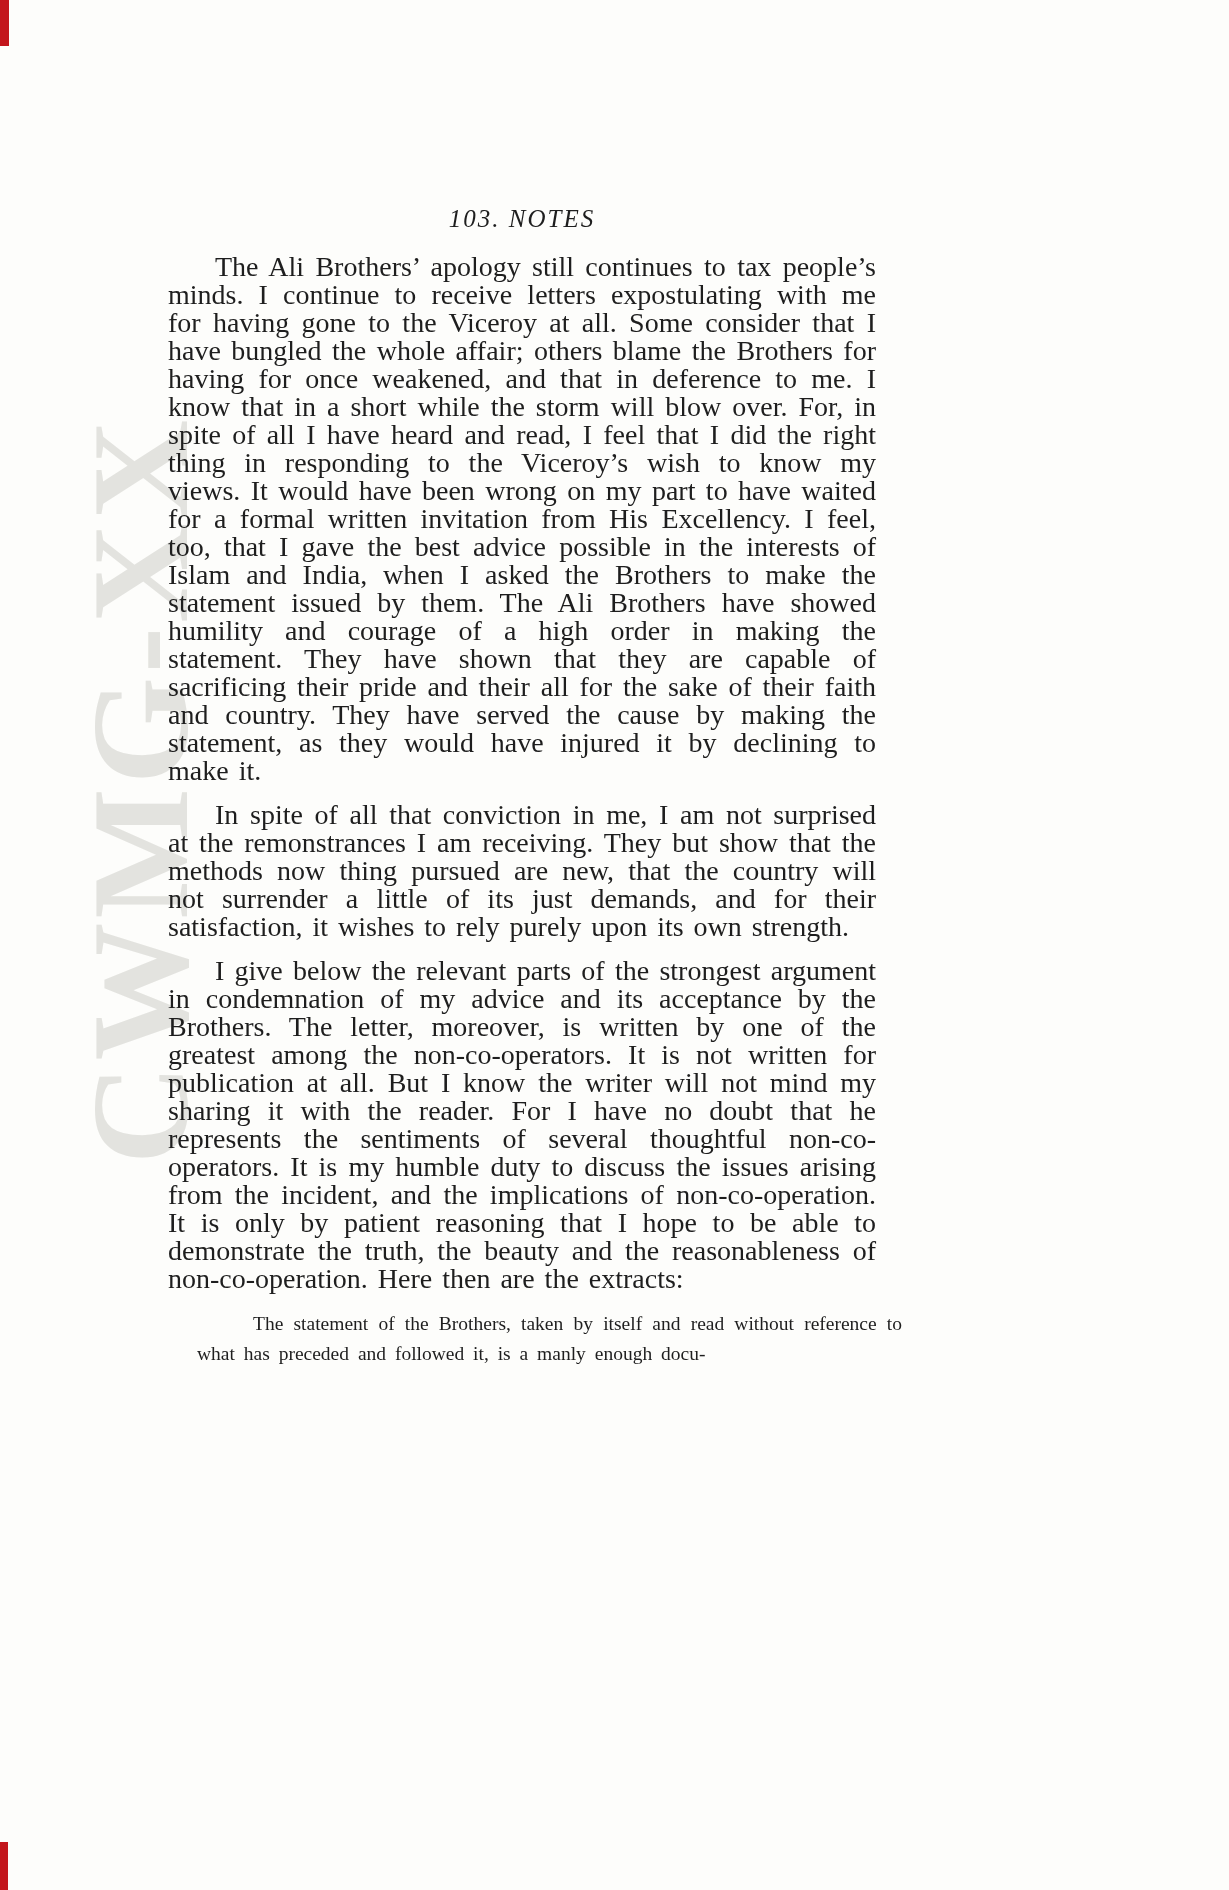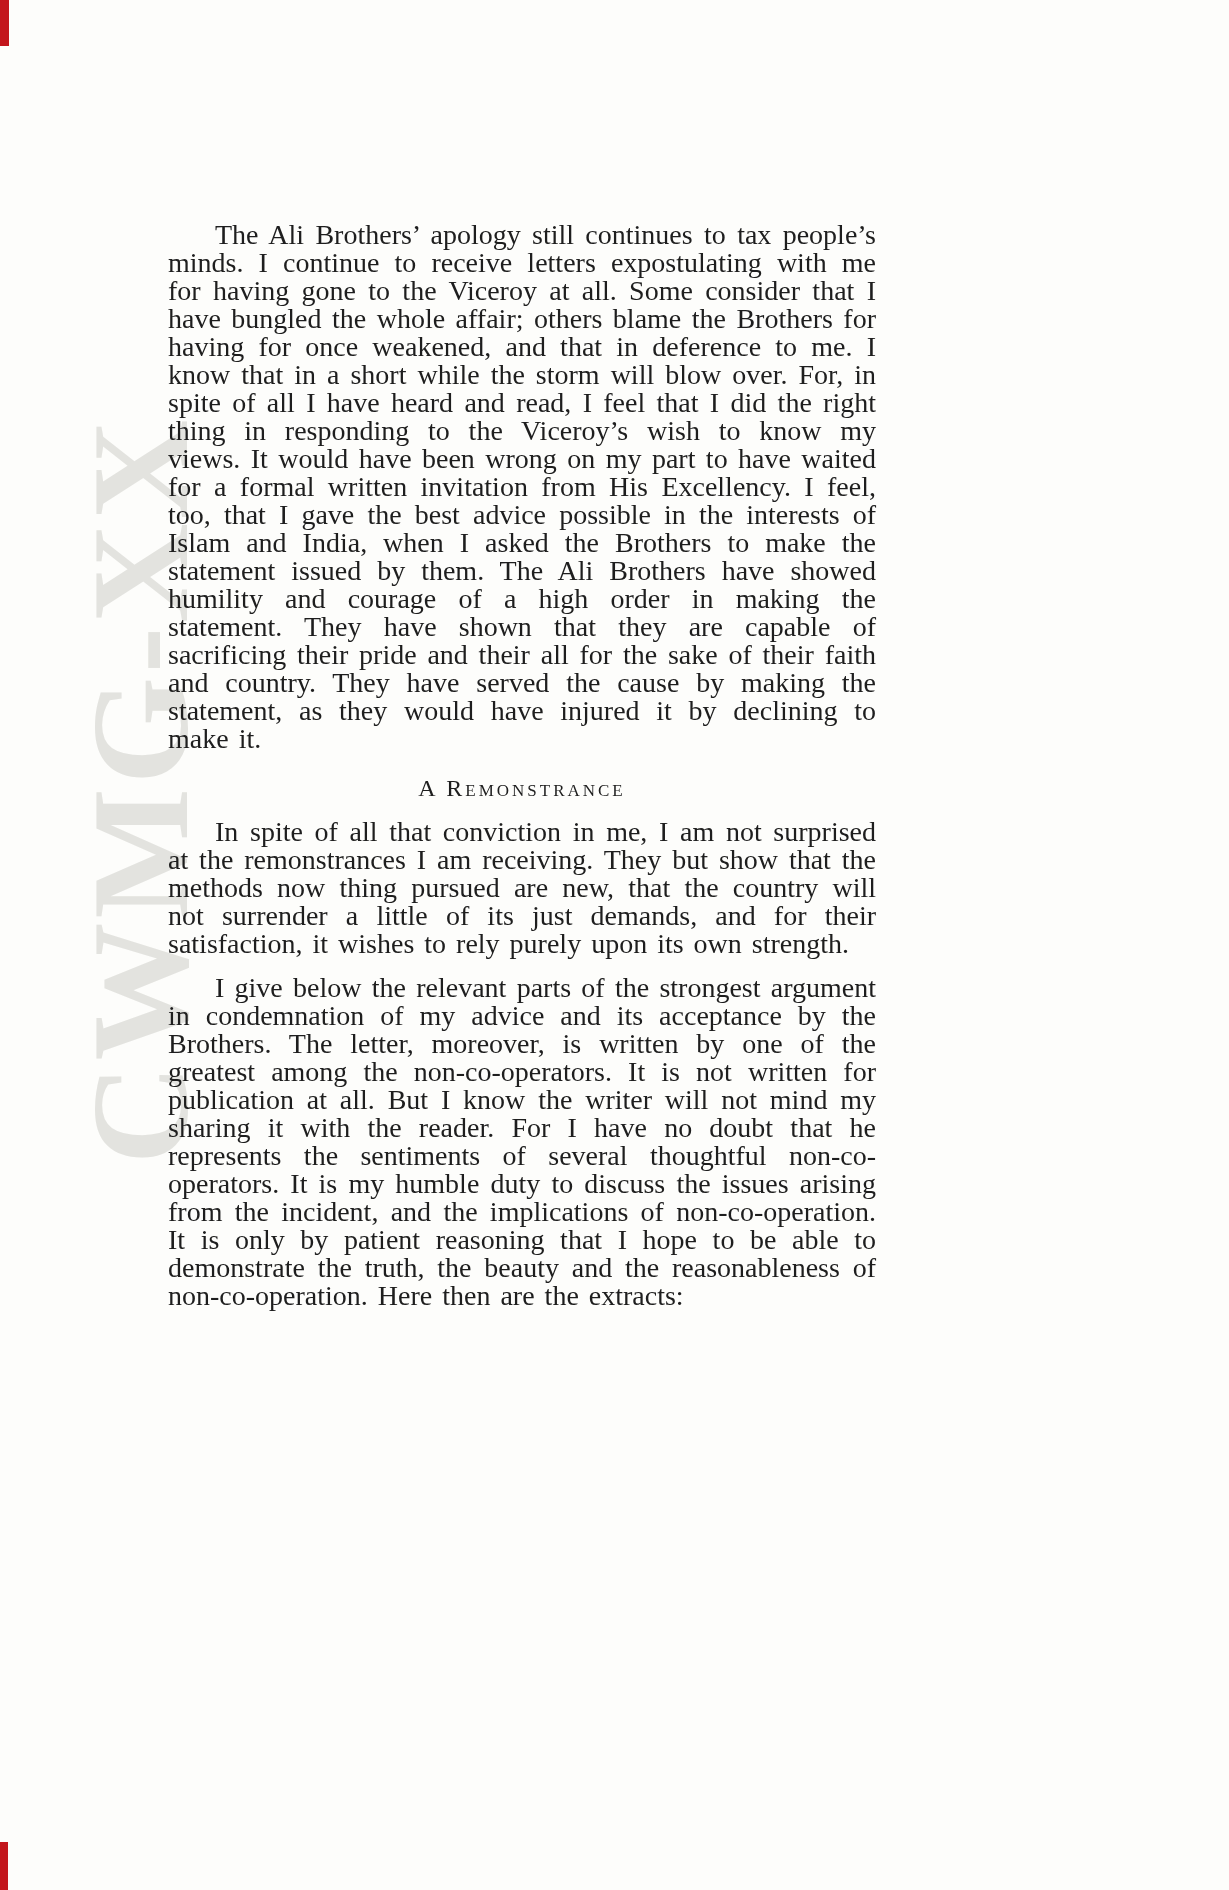--- a/index.html
+++ b/index.html
@@ -77,20 +77,21 @@
 </style>
 </head>
 <body style="background: rgb(253, 253, 251); color: rgb(30, 30, 30);">
 
 <div class="edge-mark top"></div>
 <div class="edge-mark bottom"></div>
 
 <div class="watermark" style="color: rgb(227, 227, 223);">CWMG-XX</div>
 
 <div class="content">
+  <h1 class="doc-title">103. NOTES</h1>
 
   <p class="body-para">The Ali Brothers’ apology still continues to tax people’s minds. I continue to receive letters expostulating with me for having gone to the Viceroy at all. Some consider that I have bungled the whole affair; others blame the Brothers for having for once weakened, and that in deference to me. I know that in a short while the storm will blow over. For, in spite of all I have heard and read, I feel that I did the right thing in responding to the Viceroy’s wish to know my views. It would have been wrong on my part to have waited for a formal written invitation from His Excellency. I feel, too, that I gave the best advice possible in the interests of Islam and India, when I asked the Brothers to make the statement issued by them. The Ali Brothers have showed humility and courage of a high order in making the statement. They have shown that they are capable of sacrificing their pride and their all for the sake of their faith and country. They have served the cause by making the statement, as they would have injured it by declining to make it.</p>
 
-  <h2 class="section-heading">A Remonstrance</h2>
   <p class="body-para">In spite of all that conviction in me, I am not surprised at the remonstrances I am receiving. They but show that the methods now thing pursued are new, that the country will not surrender a little of its just demands, and for their satisfaction, it wishes to rely purely upon its own strength.</p>
   <p class="body-para">I give below the relevant parts of the strongest argument in condemnation of my advice and its acceptance by the Brothers. The letter, moreover, is written by one of the greatest among the non-co-operators. It is not written for publication at all. But I know the writer will not mind my sharing it with the reader. For I have no doubt that he represents the sentiments of several thoughtful non-co-operators. It is my humble duty to discuss the issues arising from the incident, and the implications of non-co-operation. It is only by patient reasoning that I hope to be able to demonstrate the truth, the beauty and the reasonableness of non-co-operation. Here then are the extracts:</p>
 
+  <p class="quote-para">The statement of the Brothers, taken by itself and read without reference to what has preceded and followed it, is a manly enough docu-</p>
 </div>
 
 </body></html>

